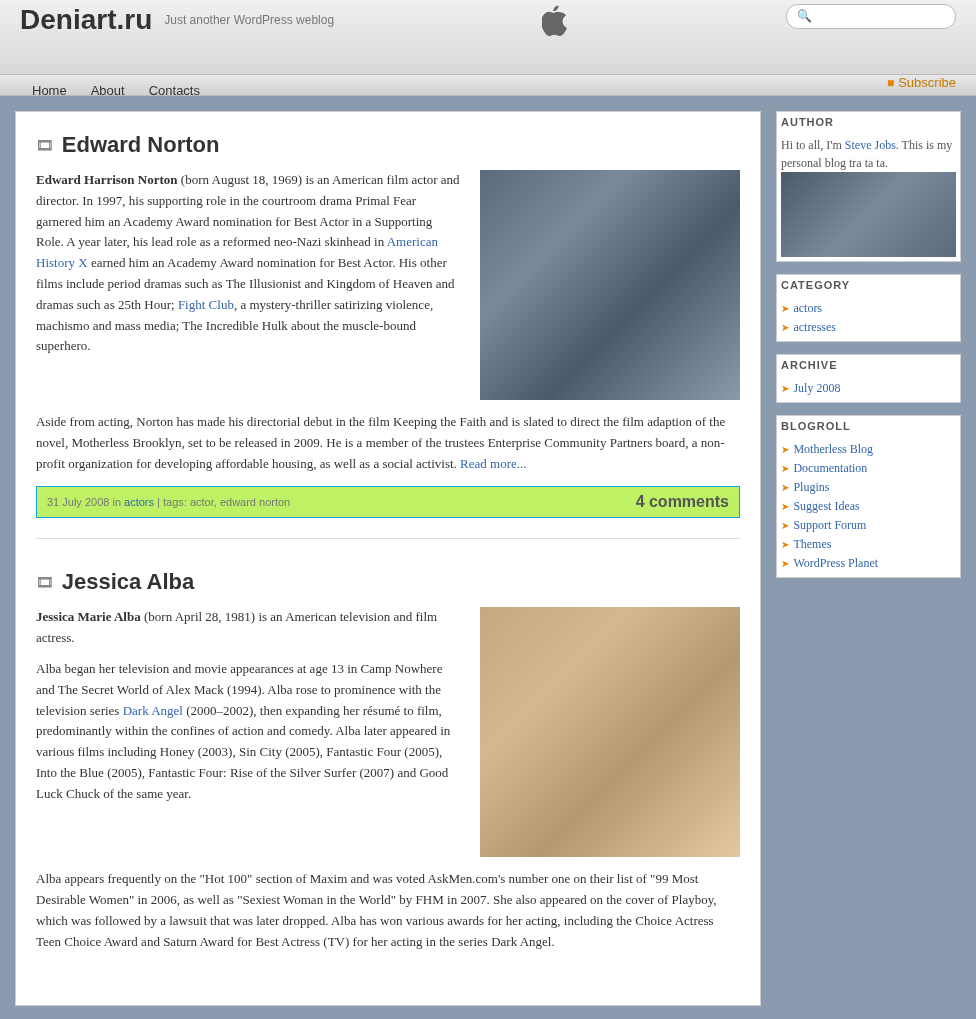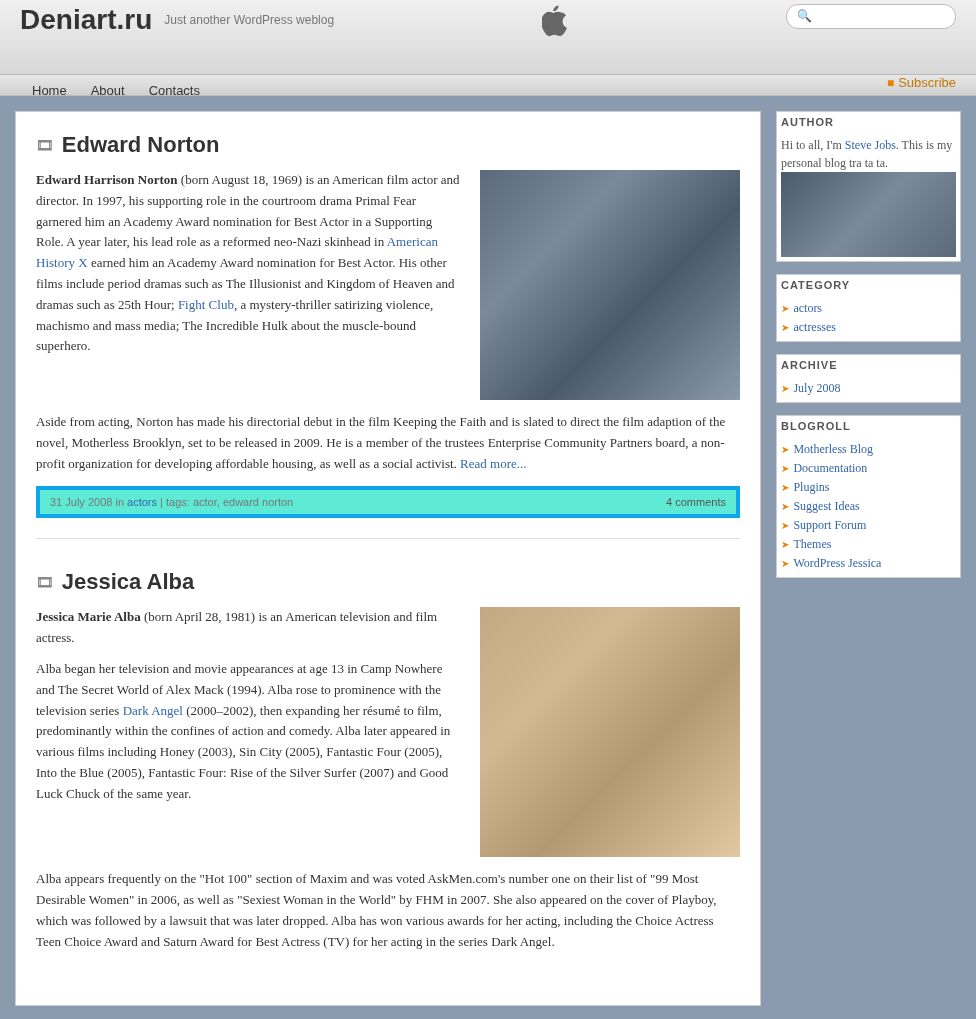--- a/index.html
+++ b/index.html
@@ -120,32 +120,32 @@
       background: linear-gradient(135deg, #5a6a7a 0%, #7a8a9a 30%, #4a5a6a 60%, #8a9aaa 100%);
     }
     .img-jessica {
       background: linear-gradient(135deg, #c4a882 0%, #d4b892 30%, #b49872 60%, #e4c8a2 100%);
     }
 
     .post-full-text { font-size: 13px; line-height: 1.6; color: #333; margin-bottom: 12px; }
     .post-full-text a { color: #3366aa; text-decoration: none; }
 
     .post-meta {
-      background: #5eead4;
-      border: 4px solid #0ea5e9;
+      background: #bef264;
+      border: 1px solid #0ea5e9;
       padding: 6px 10px;
       font-size: 11px;
       color: #777;
       display: flex;
       justify-content: space-between;
       align-items: center;
       font-family: Arial, sans-serif;
     }
     .post-meta a { color: #3366aa; text-decoration: none; }
-    .post-meta-comments { font-size: 11px; color: #555; font-weight: normal; }
+    .post-meta-comments { font-size: 16px; color: #555; font-weight: bold; }
 
     
     #sidebar { width: 185px; min-width: 185px; }
 
     .sidebar-widget {
       background: white;
       border: 1px solid #ccc;
       padding: 4px;
       margin-bottom: 12px;
     }
@@ -314,21 +314,21 @@
           <li>
             <span class="arrow-icon">➤</span>
             <a href="#">Support Forum</a>
           </li>
           <li>
             <span class="arrow-icon">➤</span>
             <a href="#">Themes</a>
           </li>
           <li>
             <span class="arrow-icon">➤</span>
-            <a href="#">WordPress Jessica</a>
+            <a href="#">WordPress Planet</a>
           </li>
         </ul>
       </div>
 
     </div>
   </div>
 
 </div>
 
 </body></html>

